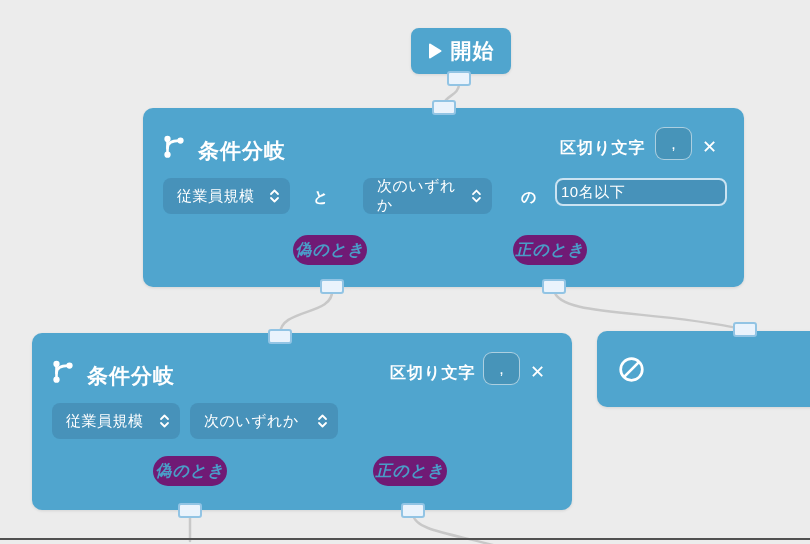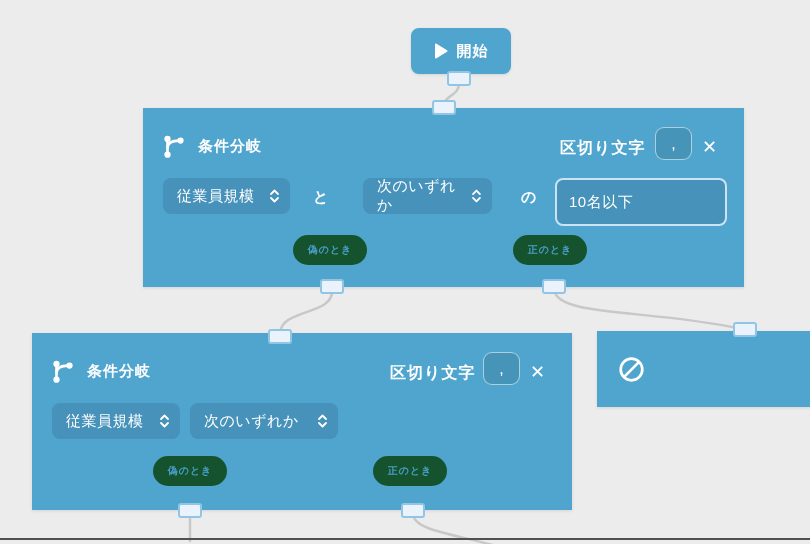--- a/index.html
+++ b/index.html
@@ -6,41 +6,41 @@
     --canvasBg:#ececec; --nodeBlue:#50a5ce; --controlBlue:#4792ba;
     --inputBorder:#cbe3f2; --pillText:#4a9dc8; --connectorFill:#eaf3fc;
     --connectorBorder:#92c4e4; --wireGray:#c8c8c8; --bottomLine:#505050;
     --textWhite:#ffffff;
   }
   *{box-sizing:border-box;margin:0;padding:0;}
   html,body{width:810px;height:544px;overflow:hidden;}
   body{font-family:"Liberation Sans","DejaVu Sans",sans-serif;}
   #canvas{position:relative;width:810px;height:544px;background:var(--canvasBg);overflow:hidden;}
 
-  .node{position:absolute;background:var(--nodeBlue);border-radius:0;z-index:10;
+  .node{position:absolute;background:var(--nodeBlue);border-radius:10px;z-index:10;
         box-shadow:0 1px 3px rgba(0,0,0,.10);color:var(--textWhite);}
   .abs{position:absolute;}
 
-  .node-title{font-size:15px;font-weight:bold;letter-spacing:1px;white-space:nowrap;}
+  .node-title{font-size:21px;font-weight:bold;letter-spacing:1px;white-space:nowrap;}
   .hdr-label{font-size:16px;font-weight:bold;letter-spacing:1px;white-space:nowrap;}
 
   .ctl{position:absolute;height:36px;background:var(--controlBlue);border-radius:8px;
        display:flex;align-items:center;color:var(--textWhite);font-size:15px;letter-spacing:.5px;}
   .dd{padding:0 10px 0 14px;justify-content:space-between;cursor:pointer;}
-  .txt-input{position:absolute;height:48px;background:var(--controlBlue);
+  .txt-input{position:absolute;height:28px;background:var(--controlBlue);
        border:2px solid var(--inputBorder);border-radius:8px;color:var(--textWhite);
-       font-size:15px;padding:0 12px;font-family:inherit;letter-spacing:.5px;outline:none;}
+       font-size:15px;padding:0 4px;font-family:inherit;letter-spacing:.5px;outline:none;}
   .delim-input{position:absolute;width:37px;height:33px;background:rgba(0,0,0,.10);
        border:1.5px solid rgba(255,255,255,.55);border-radius:9px;color:var(--textWhite);
        font-size:16px;text-align:center;font-family:inherit;outline:none;}
   .joiner{position:absolute;font-size:15px;font-weight:bold;color:var(--textWhite);}
 
-  .pill{position:absolute;height:30px;width:74px;background:#14532d;border-radius:15px;
-        color:var(--pillText);font-size:10px;font-weight:bold;display:flex;
-        align-items:center;justify-content:center;letter-spacing:1px;z-index:12;}
+  .pill{position:absolute;height:30px;width:74px;background:#701a75;border-radius:15px;
+        color:var(--pillText);font-size:16px;font-weight:bold;display:flex;
+        align-items:center;justify-content:center;letter-spacing:1px;z-index:12;font-style:italic;}
 
   .connector{position:absolute;width:24px;height:15px;background:var(--connectorFill);
         border:2px solid var(--connectorBorder);border-radius:3px;z-index:30;}
 
   #wires{position:absolute;left:0;top:0;z-index:5;}
   #wires path{stroke:var(--wireGray);stroke-width:2.5;fill:none;stroke-linecap:round;}
 
   .close-btn{position:absolute;background:none;border:none;color:var(--textWhite);
         font-size:18px;font-weight:bold;cursor:pointer;line-height:1;font-family:inherit;}
   #bottom-line{position:absolute;left:0;top:538px;width:810px;height:2px;

